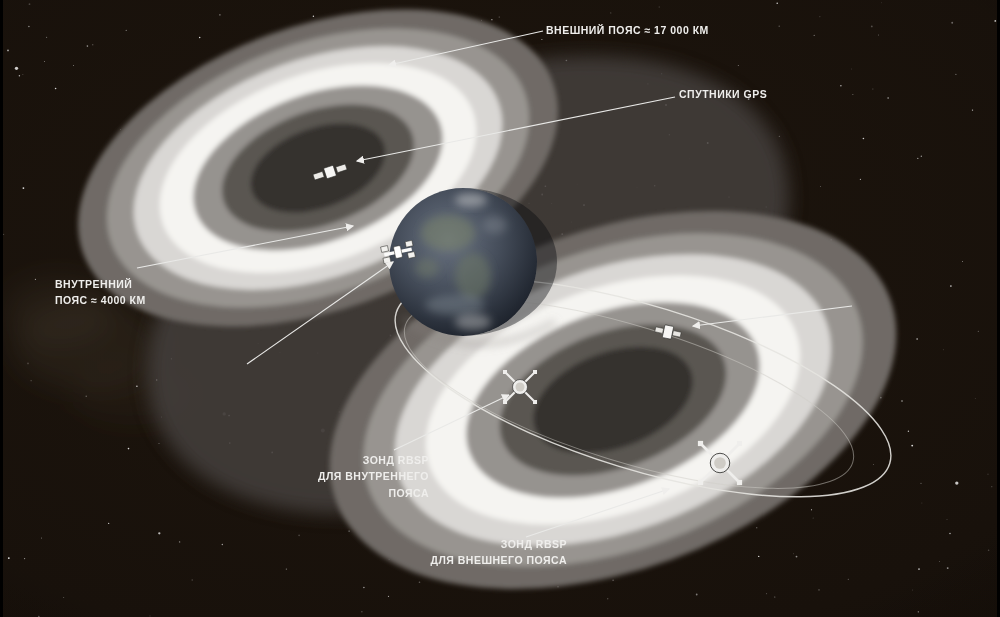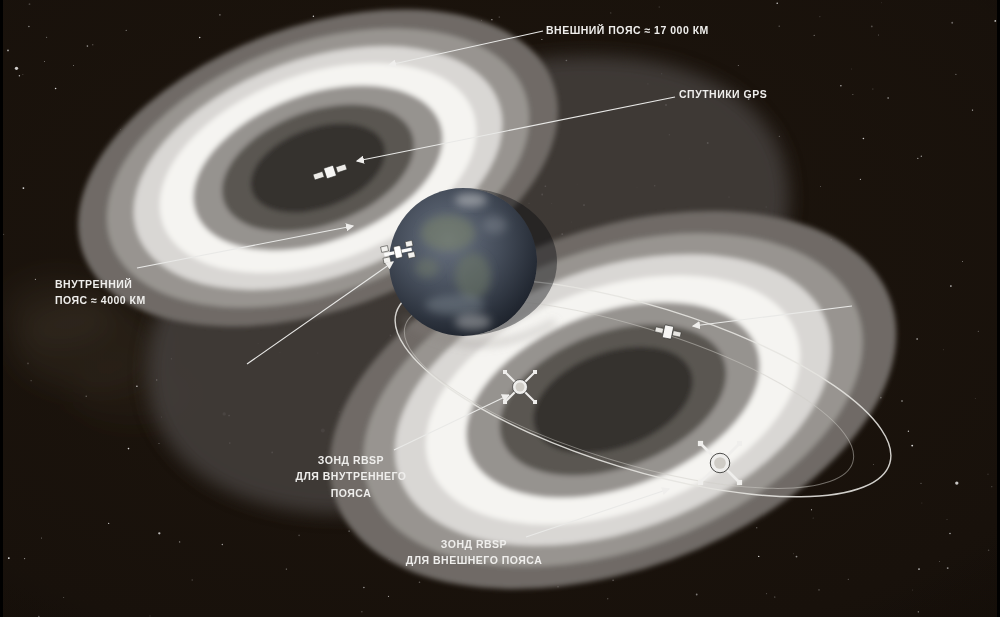--- a/index.html
+++ b/index.html
@@ -12,21 +12,21 @@
   .vignette{
     position:absolute;inset:0;pointer-events:none;
     background:radial-gradient(120% 115% at 48% 45%, rgba(0,0,0,0) 55%, rgba(8,5,2,.6) 100%);
   }
   .label{
     position:absolute;color:#efeeec;
     font-family:"Liberation Sans",sans-serif;
     font-size:10.5px;font-weight:700;line-height:1.55;letter-spacing:.5px;
     white-space:pre-line;text-transform:uppercase;
   }
-  .label.center{text-align:center;}
+  .label.center{text-align:right;margin-left:16px;}
   #label-outer-belt{left:543px;top:22px;}
   #label-gps{left:676px;top:86px;}
   #label-inner-belt{left:52px;top:256px;margin-top:20px;}
   #label-iss{left:148px;top:366px;}
   #label-rbsp-inner{left:286px;top:452px;width:124px;}
   #label-rbsp-outer{left:394px;top:536px;width:154px;}
   #label-geo{left:855px;top:255px;}
 </style>
 </head>
 <body>

